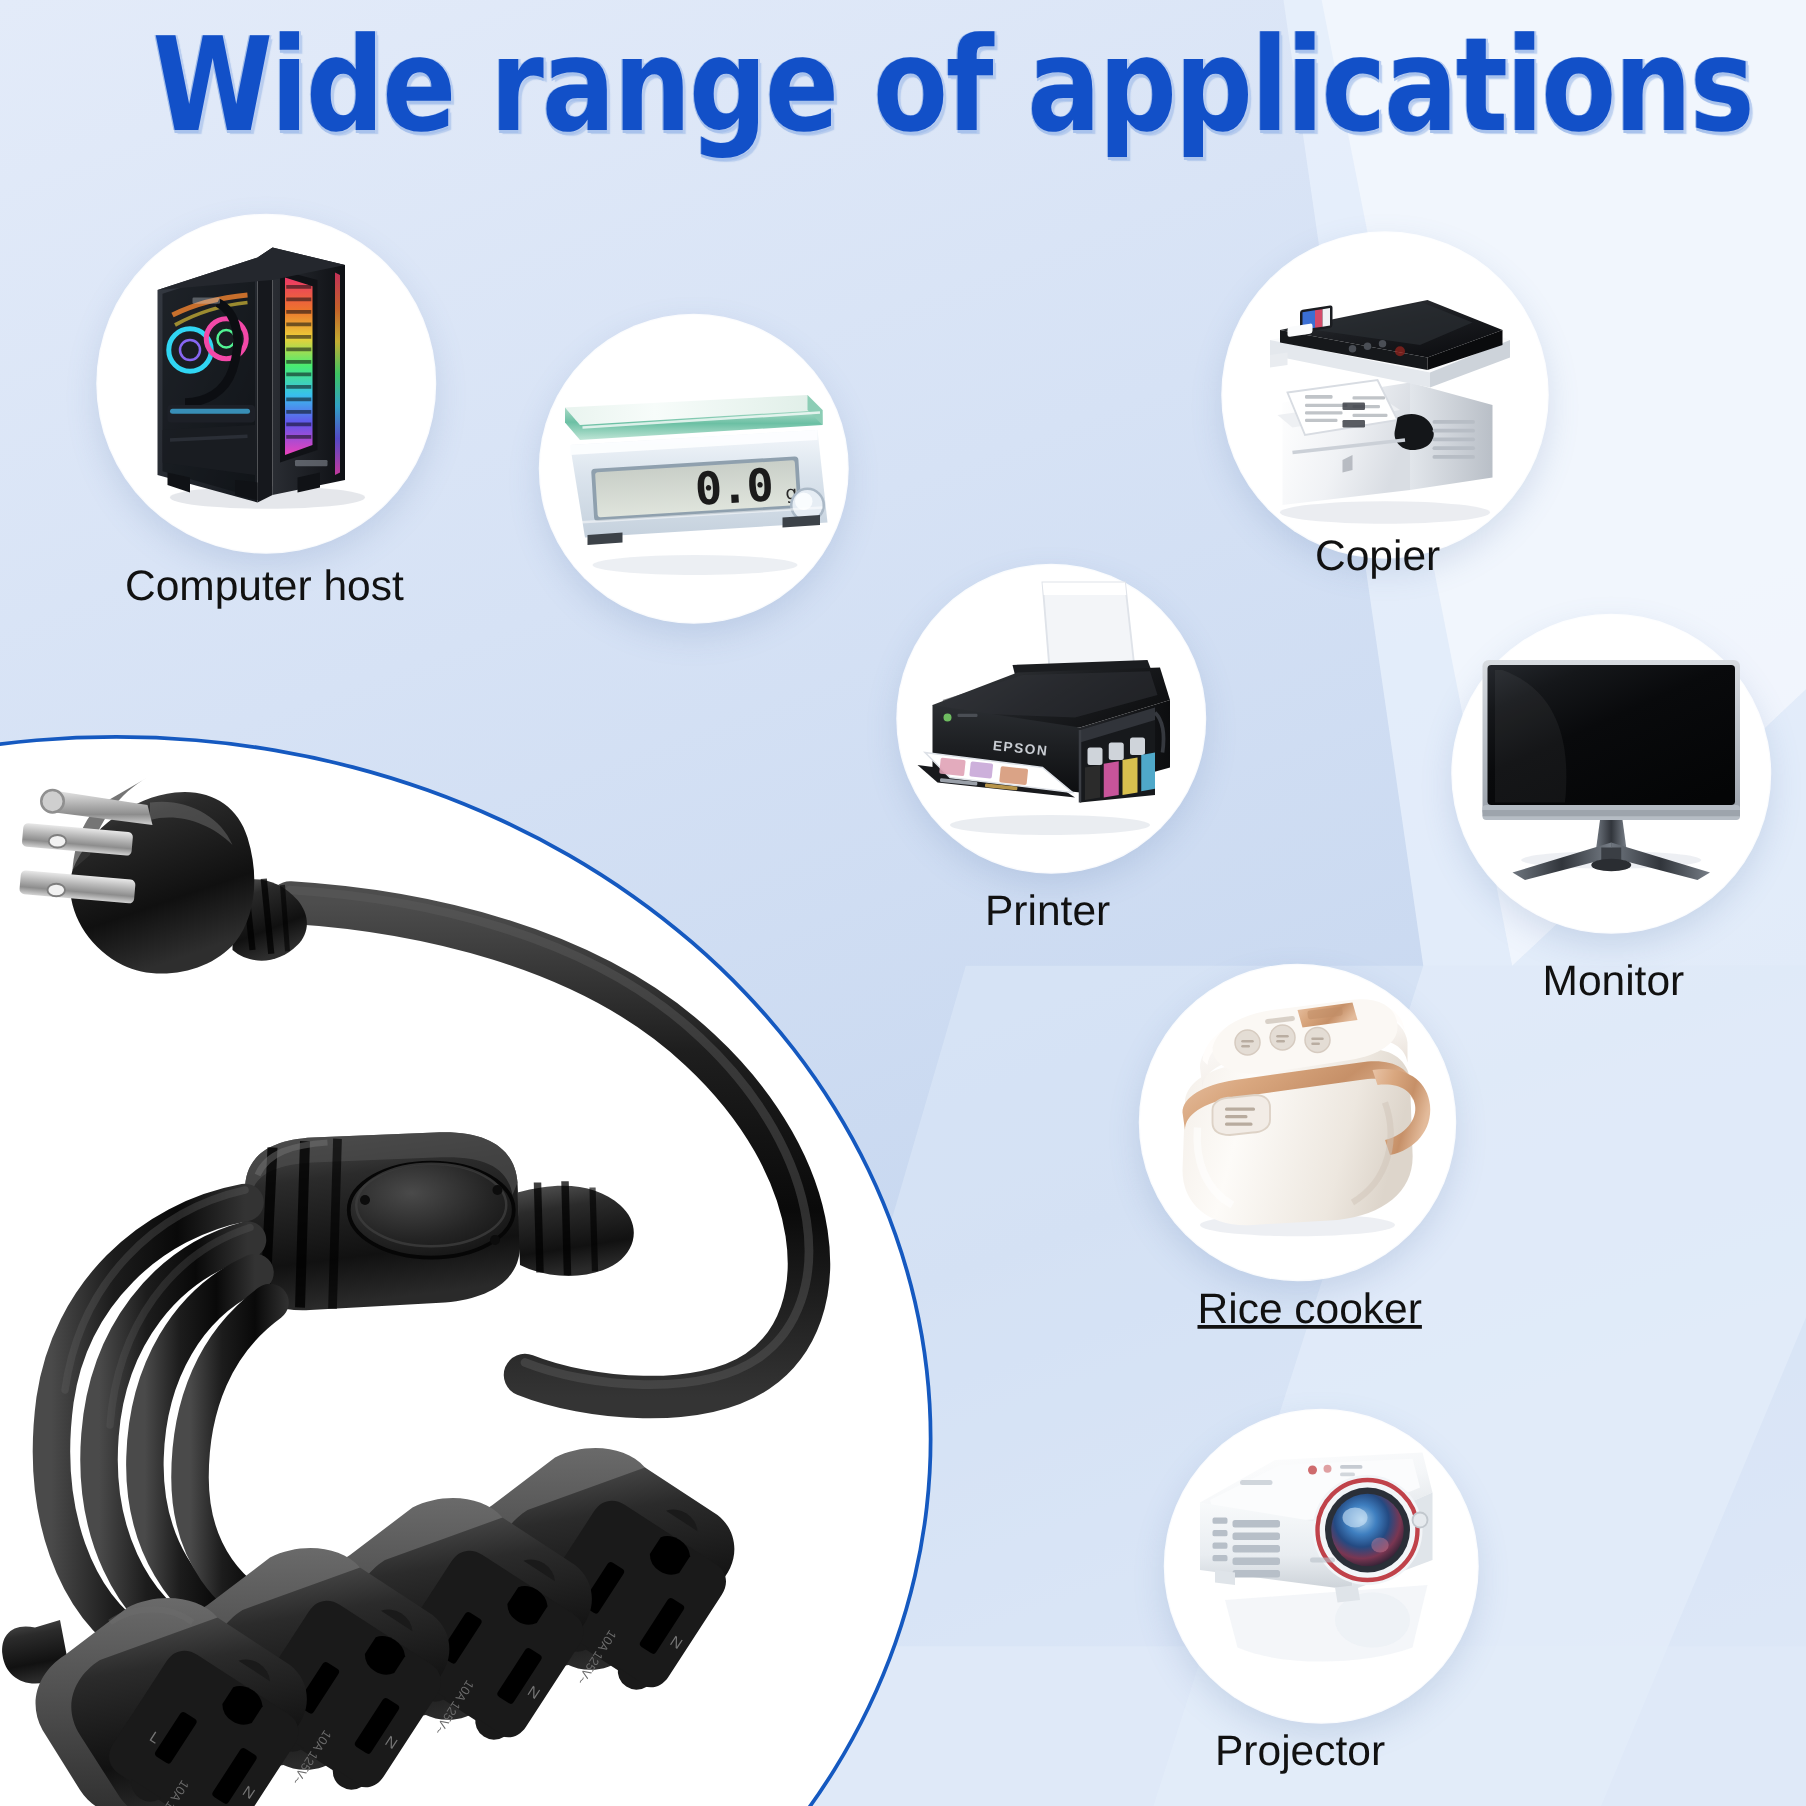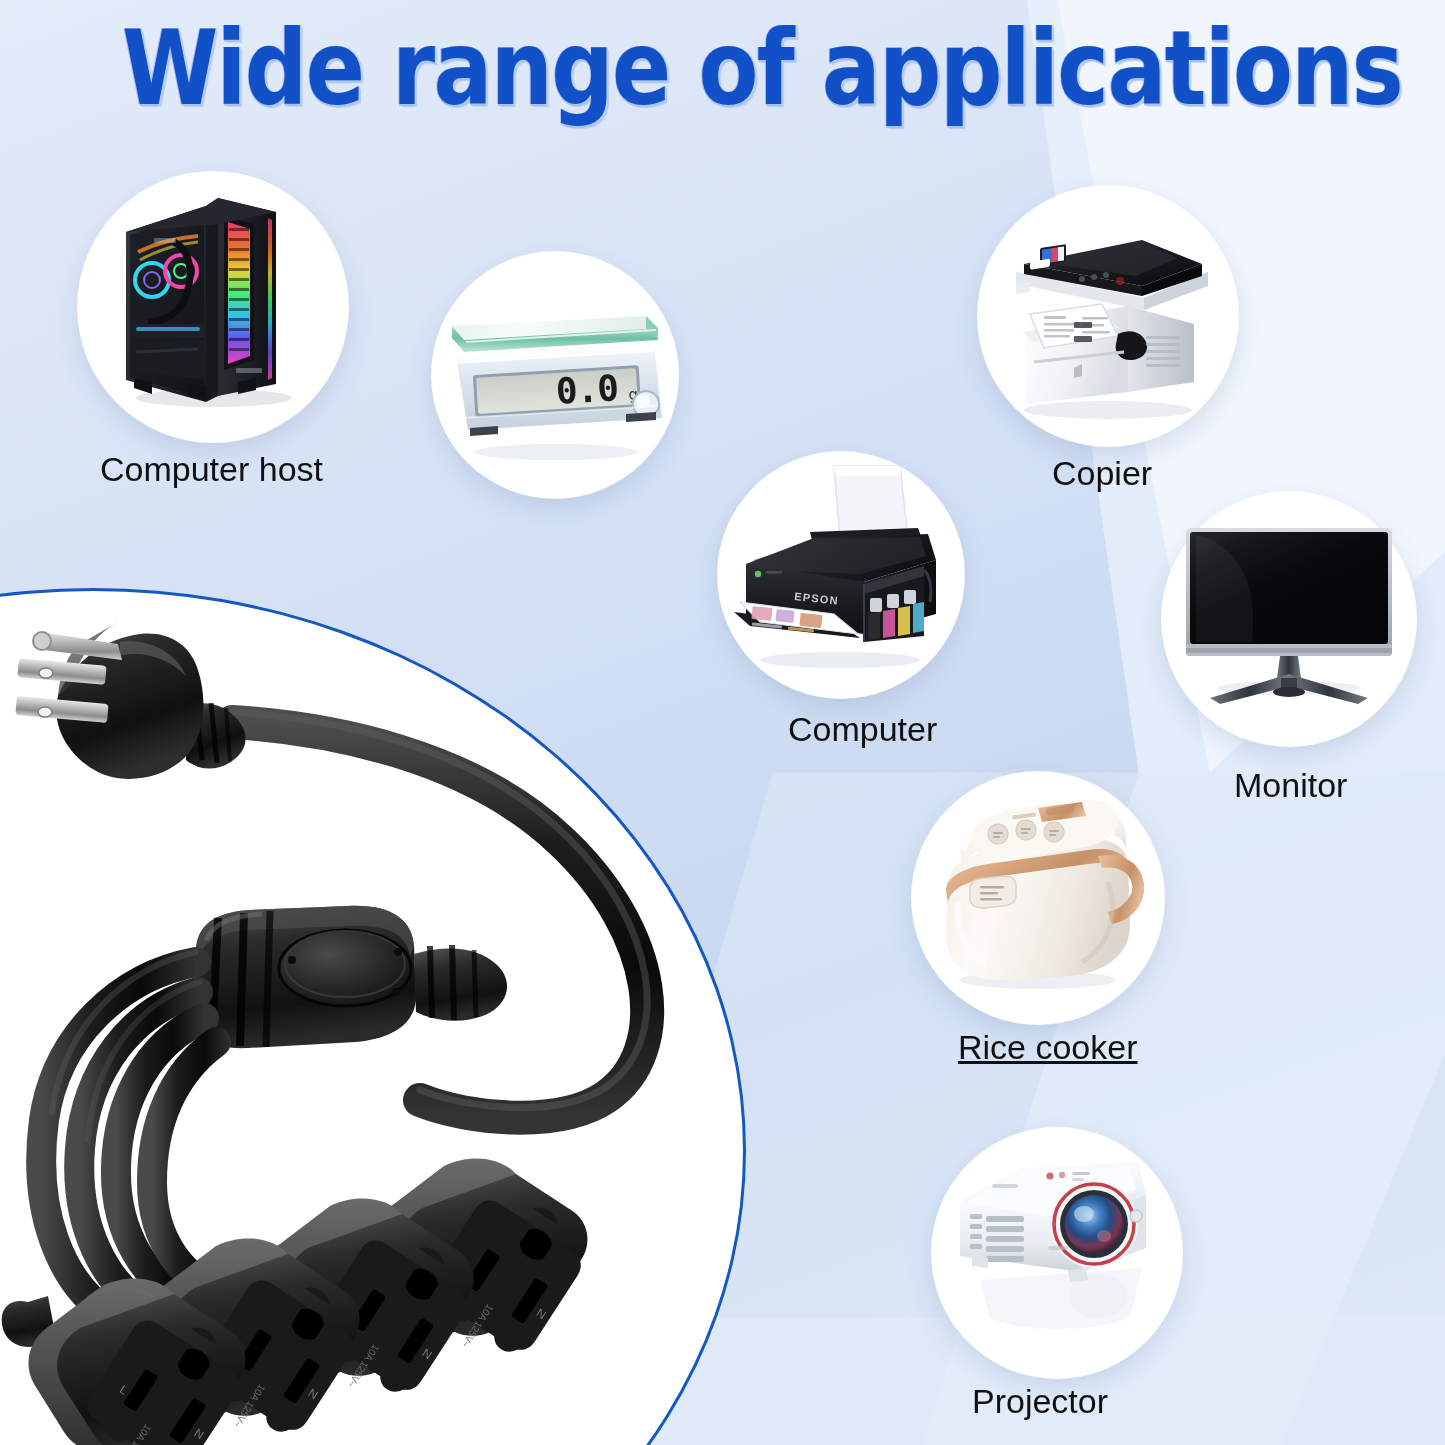--- a/index.html
+++ b/index.html
@@ -489,21 +489,21 @@
           <circle cx="116" cy="91" r="3"></circle>
         <circle cx="128" cy="89" r="3"></circle>
       </g>
       <circle cx="142" cy="95" r="4" fill="#b3261e" opacity=".6"></circle>
 
       <rect x="52" y="84" width="20" height="8" rx="2" fill="#fafbfc" transform="skewY(-9)"></rect>
 
       <path d="M38,98 L52,96 L52,106 L38,108 Z" fill="#e9ecf0"></path>
     </svg>
   </div>
-  <div class="lbl" style="left:1052px;top:454px;">Copier</div>
+  <div class="lbl" style="left:1052px;top:426px;">Copier</div>
 
   <div class="pc" style="left:718px;top:452px;width:246px;height:246px;">
     <div class="disc"></div>
     <svg viewBox="0 0 246 246">
       <defs>
         <linearGradient id="prTop" x1="0" y1="0" x2="1" y2="0.4">
           <stop offset="0" stop-color="#3a3d41"></stop>
             <stop offset="0.6" stop-color="#1d1f22"></stop>
           <stop offset="1" stop-color="#101113"></stop>
         </linearGradient>
@@ -556,21 +556,21 @@
 
       <path d="M150,162 L162,160 L162,186 L150,188 Z" fill="#2b2b2b"></path>
       <path d="M165,159 L177,157 L177,184 L165,186 Z" fill="#c7549a"></path>
       <path d="M180,156 L192,154 L192,182 L180,184 Z" fill="#d8c04e"></path>
       <path d="M195,152 L206,150 L206,179 L195,181 Z" fill="#4fa8c9"></path>
 
       <path d="M146,132 L146,190" stroke="#3b3e44" stroke-width="2"></path>
       <path d="M206,118 C212,124 214,136 212,150" stroke="#35383e" stroke-width="3" fill="none"></path>
     </svg>
   </div>
-  <div class="lbl" style="left:788px;top:710px;">Computer</div>
+  <div class="lbl" style="left:788px;top:710px;">Printer</div>
 
   <div class="pc" style="left:1162px;top:492px;width:254px;height:254px;">
     <div class="disc"></div>
     <svg viewBox="0 0 254 254">
       <defs>
         <linearGradient id="scr" x1="0.05" y1="0" x2="0.85" y2="1">
           <stop offset="0" stop-color="#23262b"></stop>
           <stop offset="0.18" stop-color="#15171a"></stop>
           <stop offset="0.45" stop-color="#090a0c"></stop>
           <stop offset="1" stop-color="#040506"></stop>

